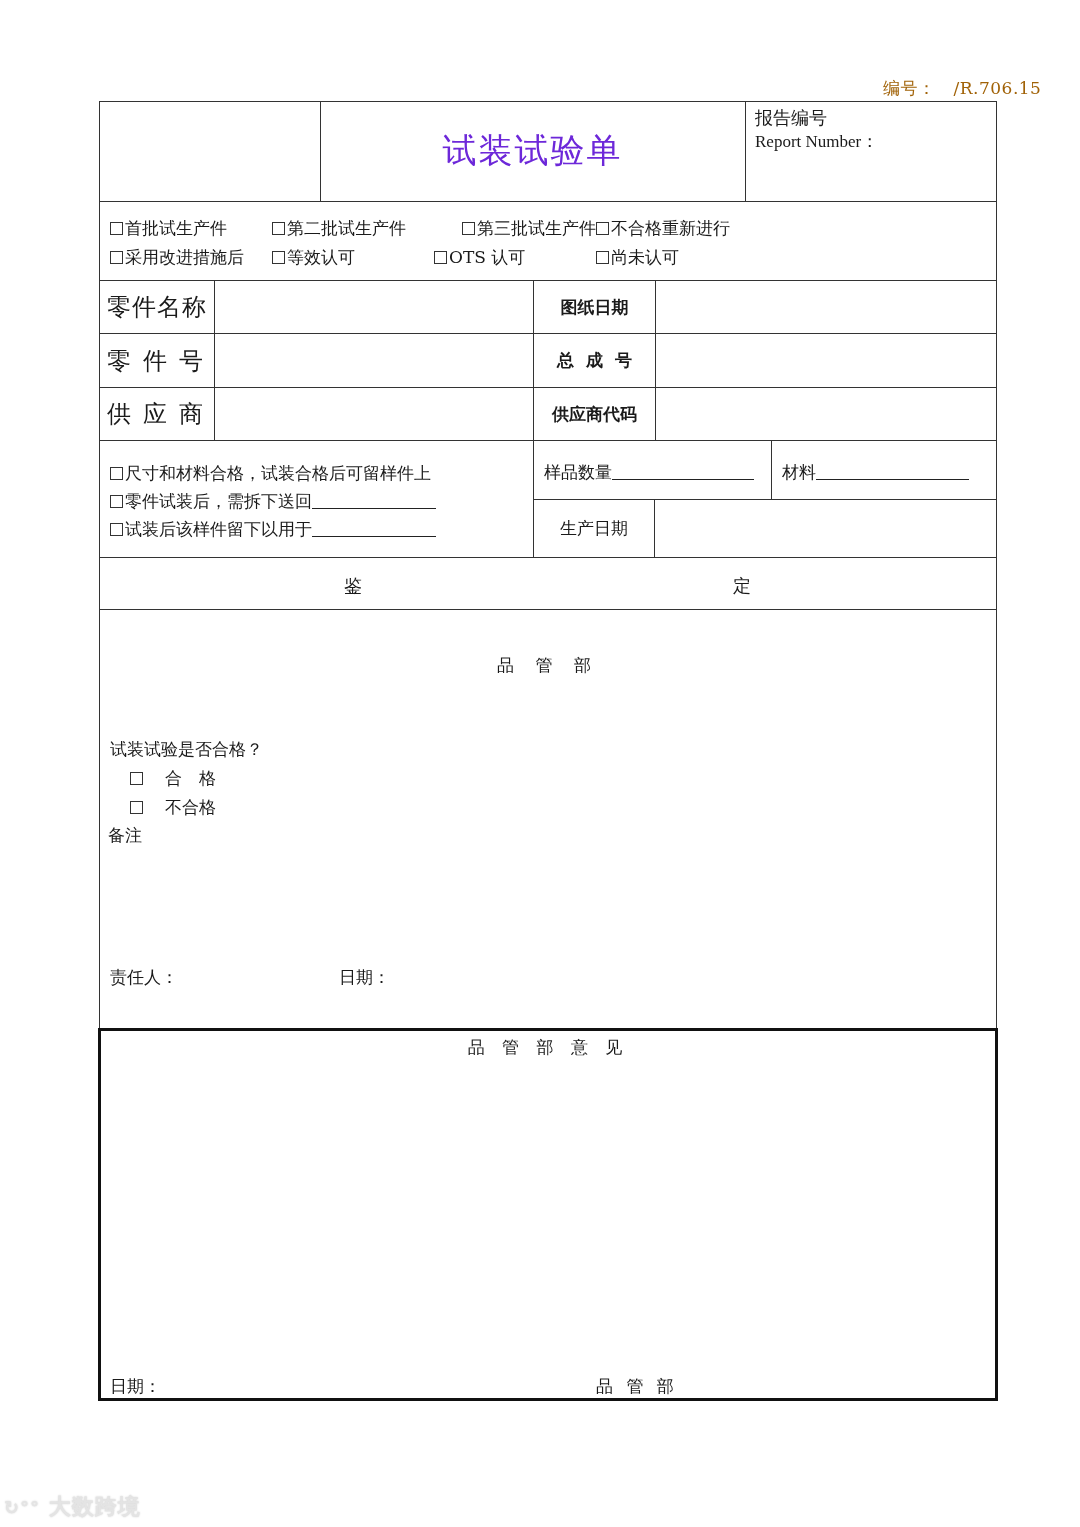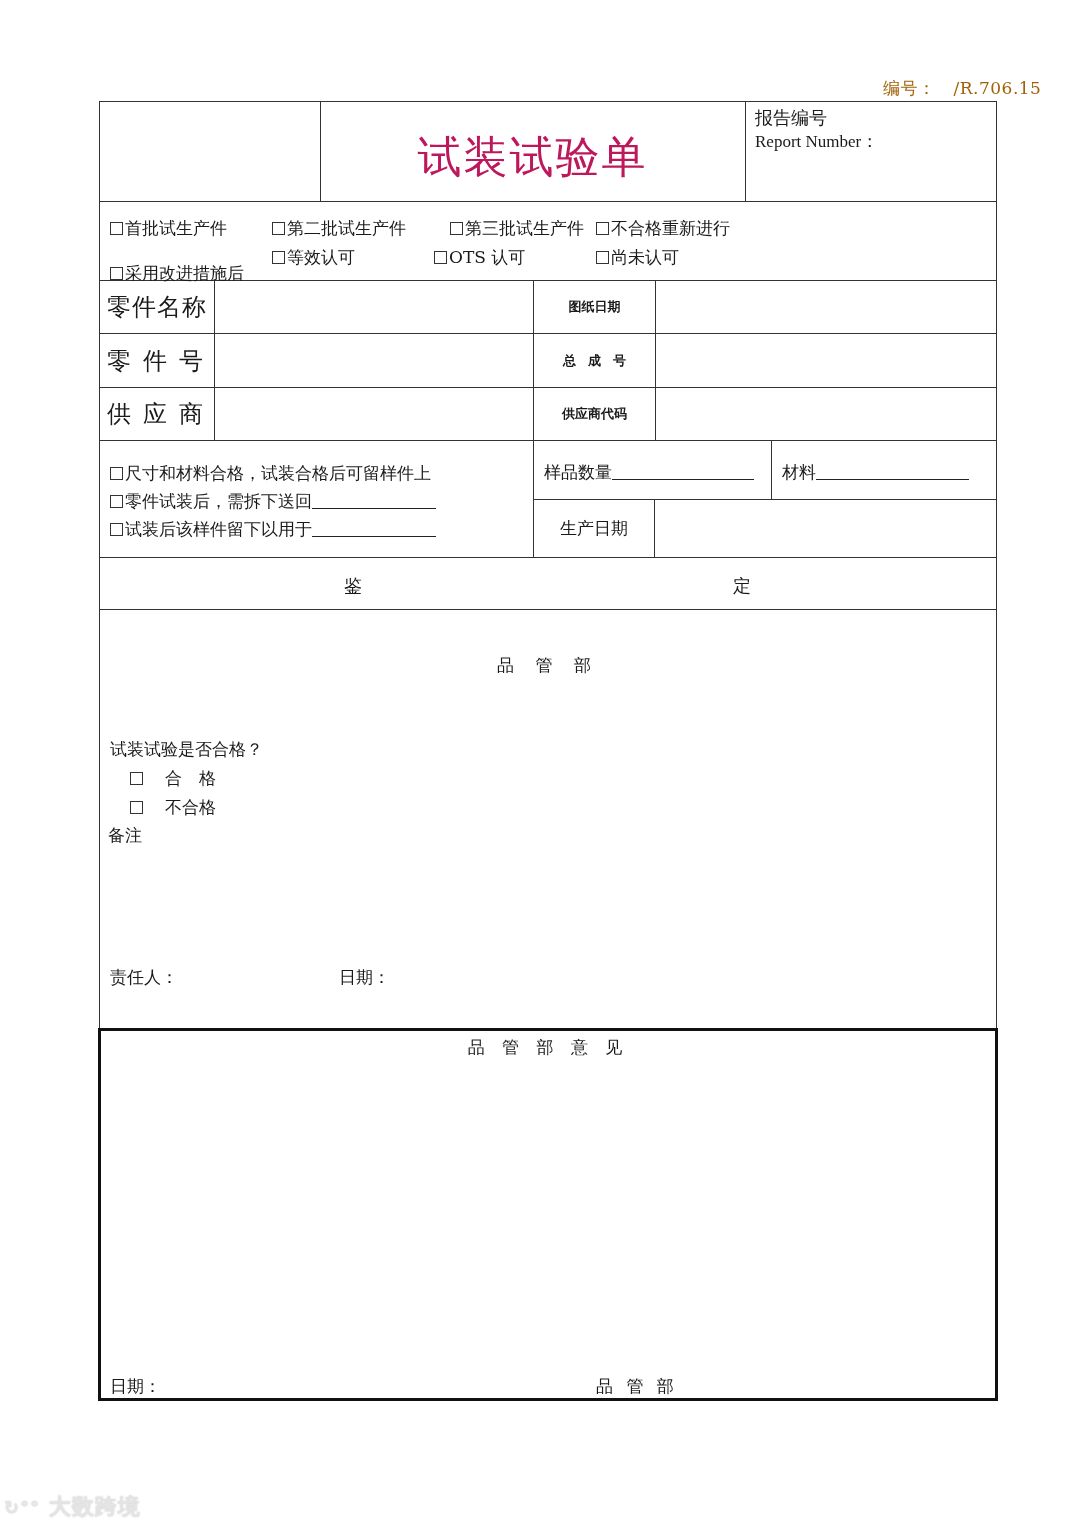--- a/index.html
+++ b/index.html
@@ -8,29 +8,29 @@
 
   .abs { position: absolute; }
   .doc-no { left: 883px; top: 77px; font-size: 15px; letter-spacing: 0.5px; color: #a16207; }
   .doc-no .val { margin-left: 18px; }
 
   .line-h { position: absolute; height: 0; border-top: 1.5px solid #333; }
   .line-v { position: absolute; width: 0; border-left: 1.5px solid #333; }
   .thick-h { position: absolute; height: 0; border-top: 3px solid #111; }
   .thick-v { position: absolute; width: 0; border-left: 3px solid #111; }
 
-  .title { left: 320px; width: 425px; top: 128px; text-align: center; font-size: 44px; font-family: Liberation Serif, serif; font-weight: 500; letter-spacing: 2px; color: #be185d; }
+  .title { left: 320px; width: 425px; top: 128px; text-align: center; font-size: 34px; font-family: Liberation Serif, serif; font-weight: 500; letter-spacing: 2px; color: #6d28d9; }
   .report-cn { left: 755px; top: 106px; font-size: 18px; }
   .report-en { left: 755px; top: 130px; font-size: 17px; font-family: "Liberation Serif", serif; }
 
   .cb-row { position: absolute; font-size: 17px; white-space: nowrap; }
   .cb { display: inline-block; width: 13px; height: 13px; border: 1px solid #333; margin-right: 2px; vertical-align: -1px; background: #fff; }
 
   .cell-label { position: absolute; font-size: 24px; text-align: center; display: flex; align-items: center; justify-content: center; }
-  .cell-label.bold { font-family: "DejaVu Sans", "Liberation Sans", sans-serif; font-weight: 600; font-size: 13px; }
+  .cell-label.bold { font-family: "DejaVu Sans", "Liberation Sans", sans-serif; font-weight: 600; font-size: 17px; }
   .spaced { letter-spacing: 12px; }
 
   .field-line { display: inline-block; border-bottom: 1.5px solid #222; height: 16px; vertical-align: -2px; }
 
   .t17 { font-size: 17px; white-space: nowrap; }
   .t18 { font-size: 18px; white-space: nowrap; }
 
   .watermark { left: 4px; top: 1492px; font-size: 22px; color: #e4e4e4; font-family: "DejaVu Sans", sans-serif; font-weight: 700; text-shadow: 0 0 2px #d0d0d0; letter-spacing: 1px; text-align: center; }
 </style>
 </head>
@@ -71,24 +71,24 @@
   <div class="thick-v" style="left:995px; top:1028px; height:373px;"></div>
 </div>
 
 <div class="abs" style="left:101px; top:103px; width:218px; height:97px;"></div>
 <div class="abs title">试装试验单</div>
 <div class="abs report-cn">报告编号</div>
 <div class="abs report-en">Report Number：</div>
 
 <div class="cb-row" style="left:110px; top:217px;"><span class="cb"></span><span>首批试生产件</span></div>
 <div class="cb-row" style="left:272px; top:217px;"><span class="cb"></span><span>第二批试生产件</span></div>
-<div class="cb-row" style="left:422px; top:217px;padding-left:28px;"><span class="cb"></span><span>第三批试生产件</span></div>
+<div class="cb-row" style="left:434px; top:217px;padding-left:28px;"><span class="cb"></span><span>第三批试生产件</span></div>
 <div class="cb-row" style="left:596px; top:217px;"><span class="cb"></span><span>不合格重新进行</span></div>
 
-<div class="cb-row" style="left:110px; top:246px;margin-top:16px;"><span class="cb"></span><span>采用改进措施后</span></div>
+<div class="cb-row" style="left:110px; top:246px;"><span class="cb"></span><span>采用改进措施后</span></div>
 <div class="cb-row" style="left:272px; top:246px;"><span class="cb"></span><span>等效认可</span></div>
 <div class="cb-row" style="left:434px; top:246px;"><span class="cb"></span><span>OTS 认可</span></div>
 <div class="cb-row" style="left:596px; top:246px;"><span class="cb"></span><span>尚未认可</span></div>
 
 <div class="cell-label" style="left:100px; top:281px; width:114px; height:52px; letter-spacing:1px;">零件名称</div>
 <div class="abs" style="left:216px; top:282px; width:316px; height:50px;"></div>
 <div class="cell-label bold" style="left:534px; top:281px; width:121px; height:52px;">图纸日期</div>
 <div class="abs" style="left:657px; top:282px; width:338px; height:50px;"></div>
 
 <div class="cell-label spaced" style="left:104px; top:334px; width:114px; height:53px;">零件号</div>

